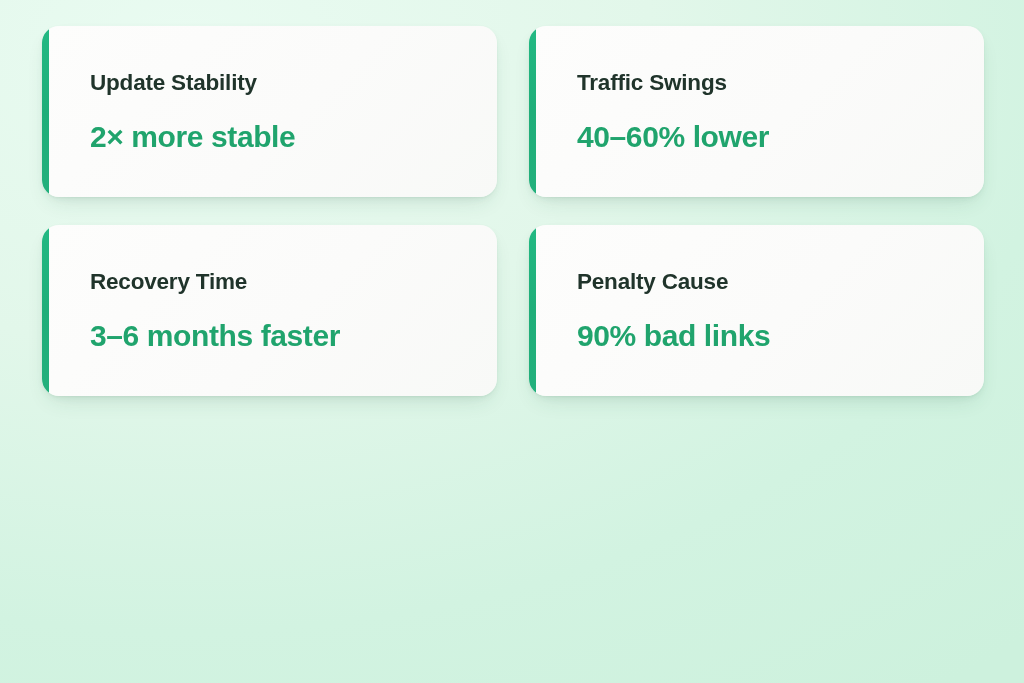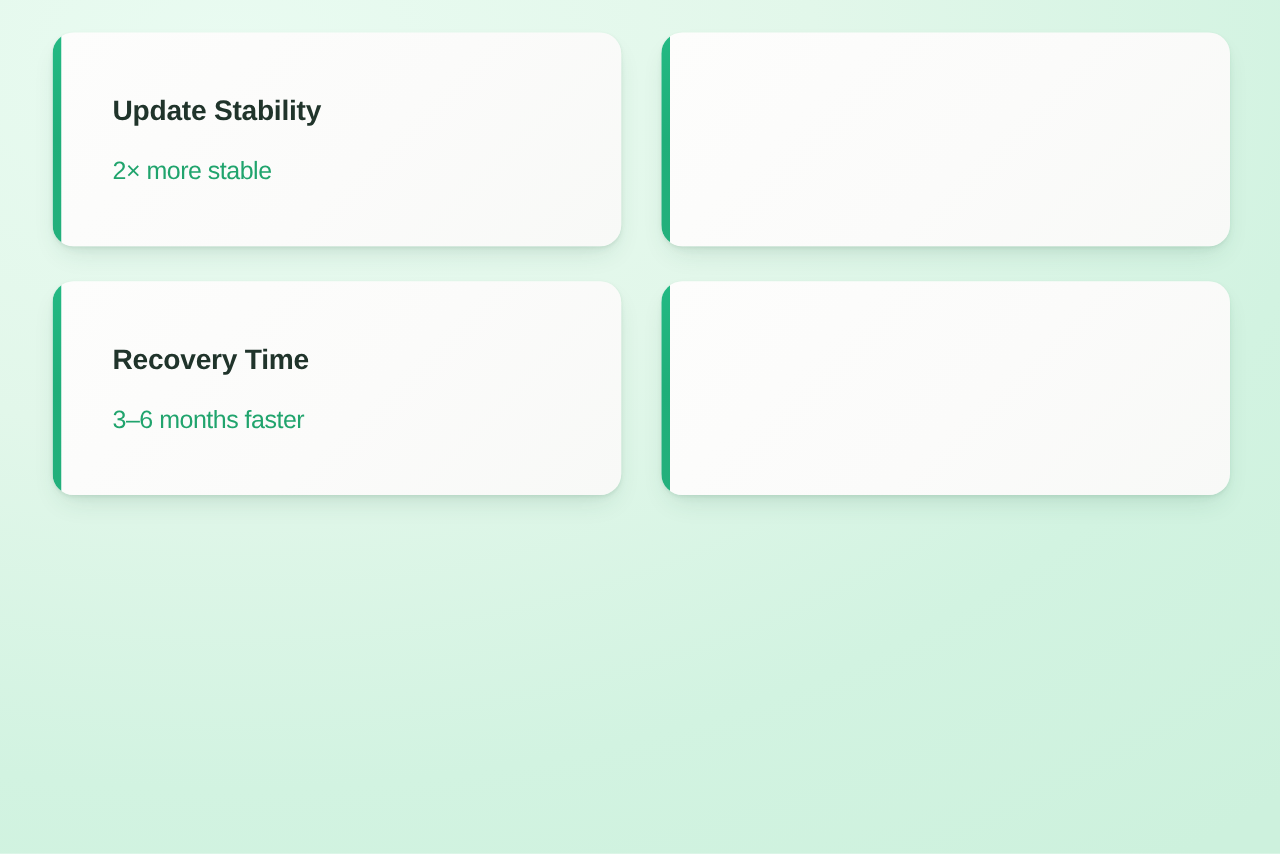--- a/index.html
+++ b/index.html
@@ -63,22 +63,22 @@
     font-size: 22.5px;
     font-weight: bold;
     color: #20342b;
     letter-spacing: -0.2px;
     line-height: 1.2;
     margin-bottom: 23px;
     white-space: nowrap;
   }
 
   .stat-value {
-    font-size: 20px;
-    font-weight: normal;
+    font-size: 30px;
+    font-weight: bold;
     color: #20a46d;
     letter-spacing: -0.4px;
     line-height: 1.2;
     white-space: nowrap;
   }
 </style>
 </head>
 <body>
 
 <main id="stats-grid">
@@ -86,29 +86,37 @@
   <section class="stat-card">
     <span class="accent-bar"></span>
     <div class="card-body">
       <div class="stat-title">Update Stability</div>
       <div class="stat-value">2× more stable</div>
     </div>
   </section>
 
   <section class="stat-card">
     <span class="accent-bar"></span>
+    <div class="card-body">
+      <div class="stat-title">Traffic Swings</div>
+      <div class="stat-value">40–60% lower</div>
+    </div>
   </section>
 
   <section class="stat-card">
     <span class="accent-bar"></span>
     <div class="card-body">
       <div class="stat-title">Recovery Time</div>
       <div class="stat-value">3–6 months faster</div>
     </div>
   </section>
 
 
 
   <section class="stat-card">
     <span class="accent-bar"></span>
+    <div class="card-body">
+      <div class="stat-title">Penalty Cause</div>
+      <div class="stat-value">90% bad links</div>
+    </div>
   </section>
 
 </main>
 
 </body></html>

